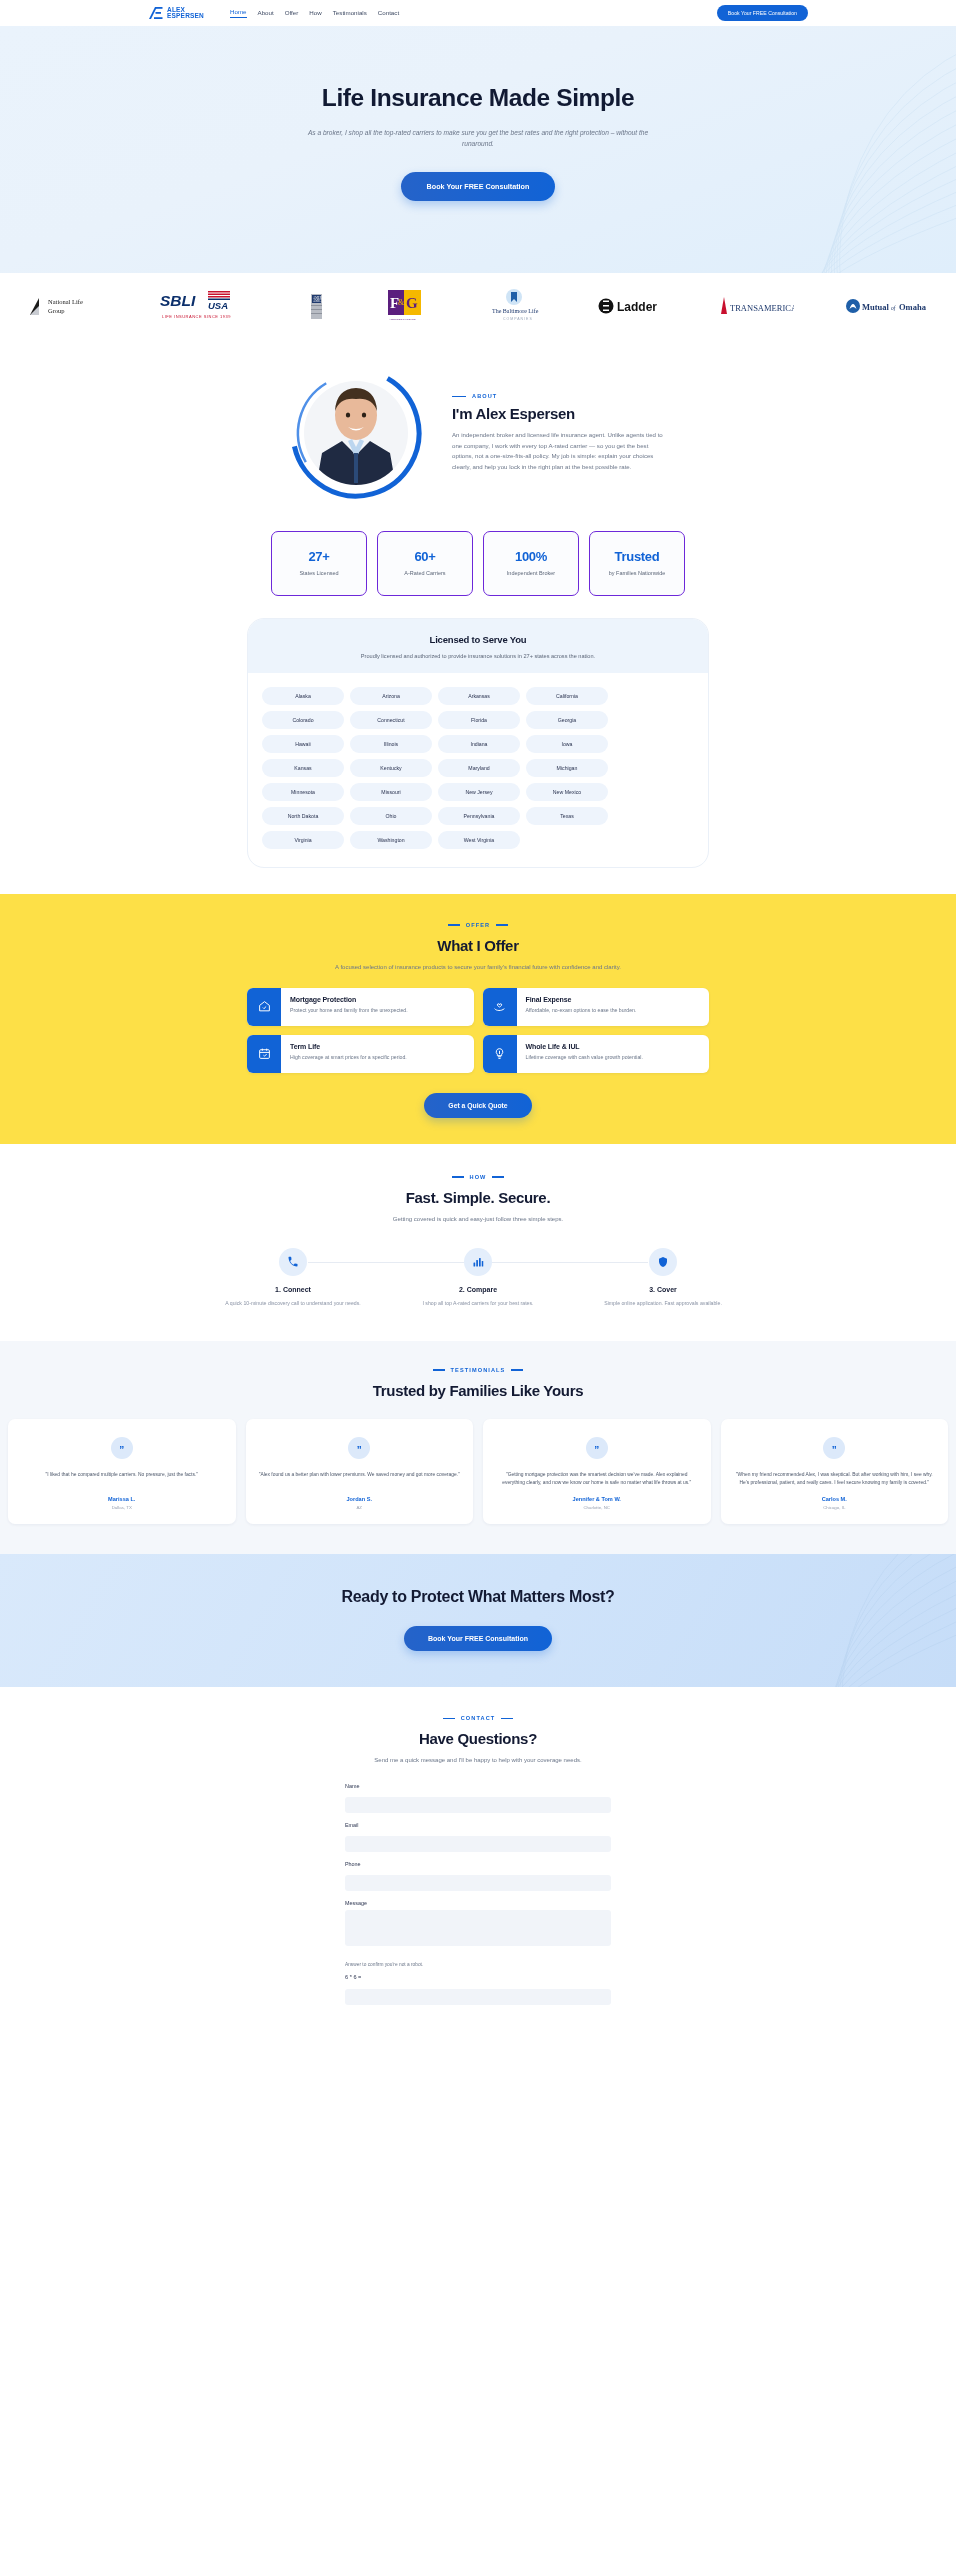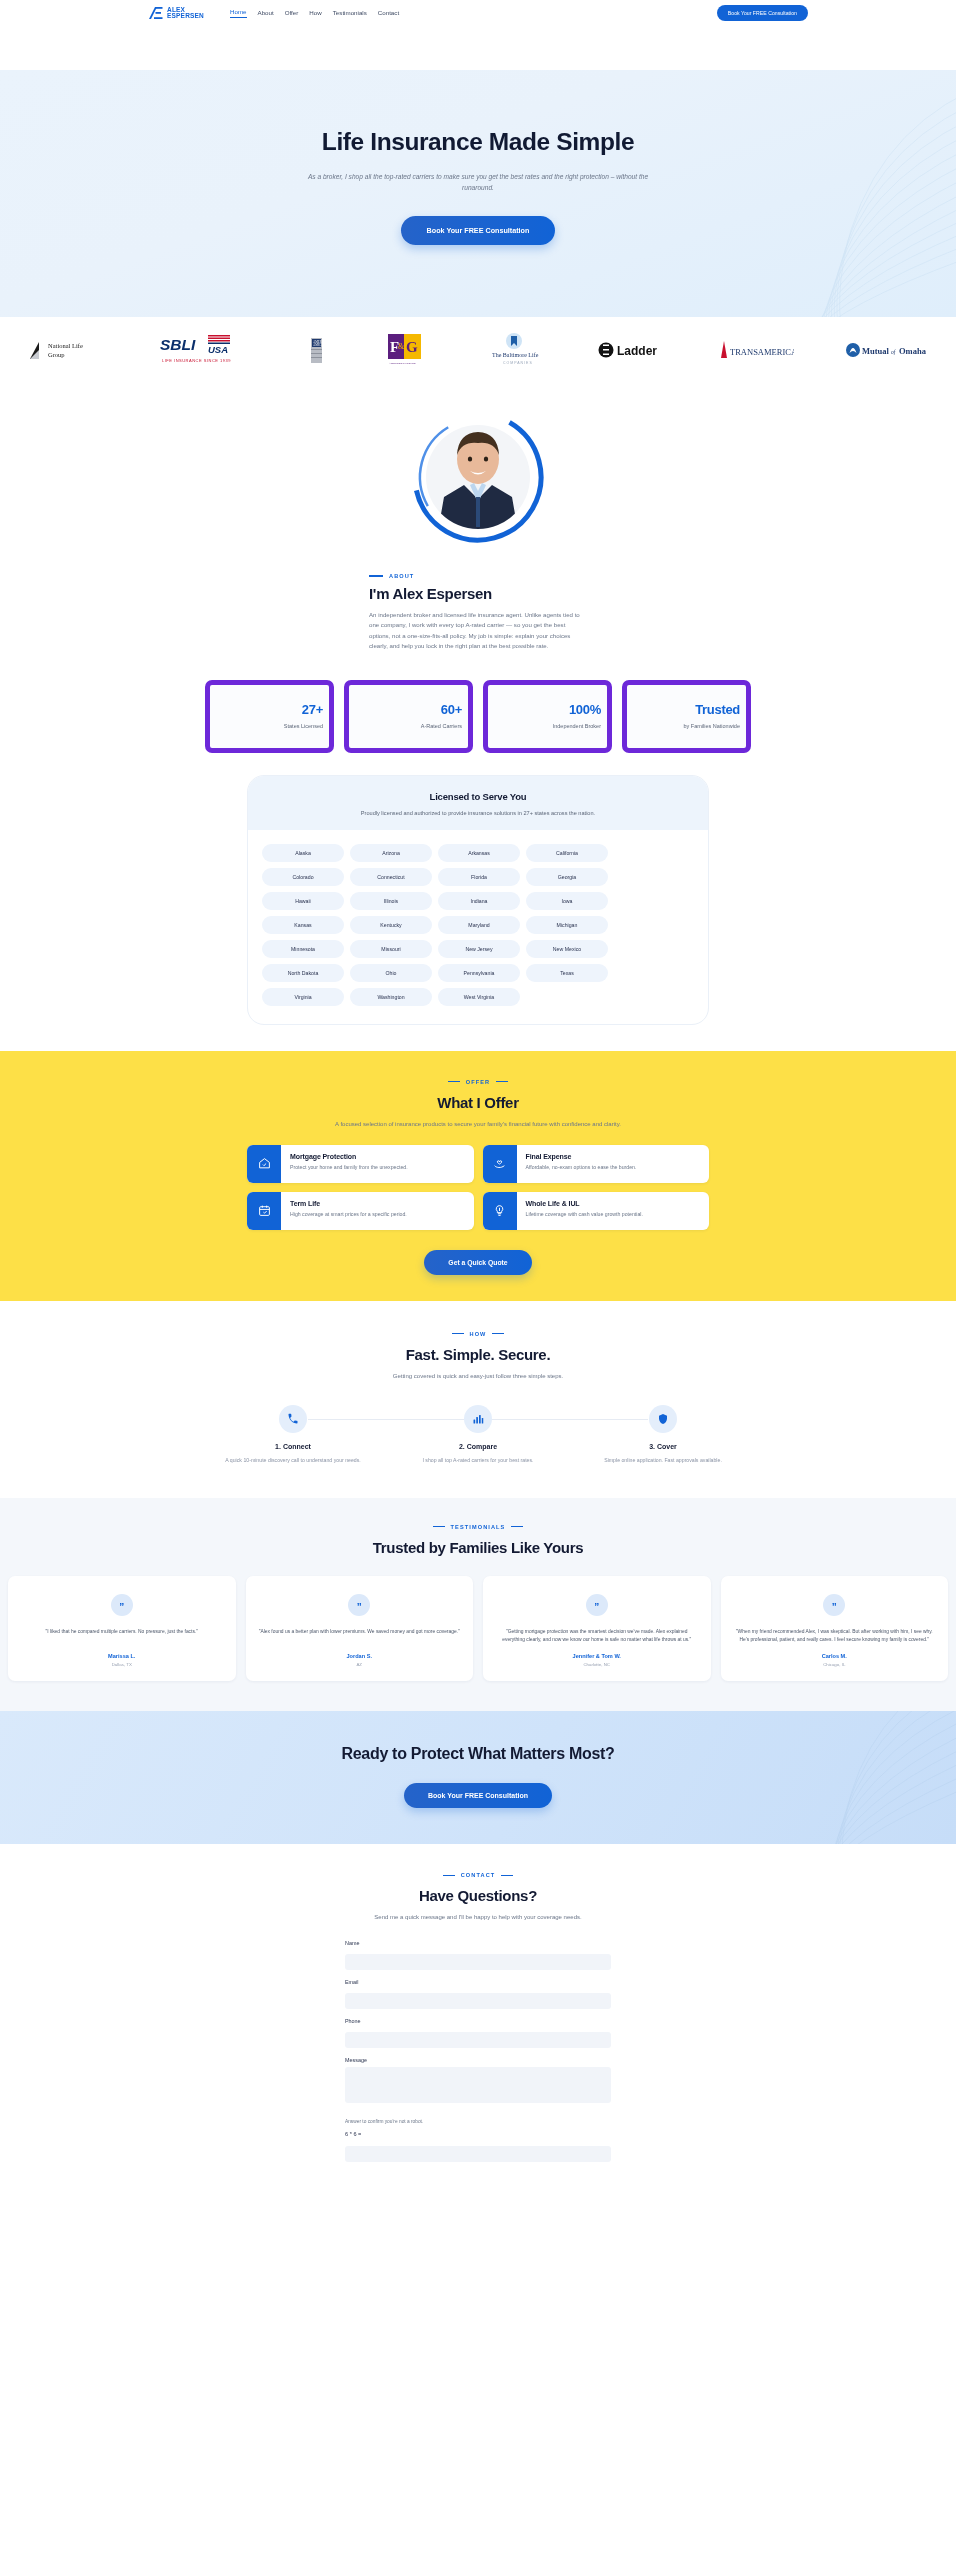--- a/index.html
+++ b/index.html
@@ -29,21 +29,21 @@
   .nav-links a.active { color:#1163d6; border-bottom:1.3px solid #1163d6; }
   .nav-cta {
     margin-left:auto; background:#1163d6; color:#fff; font-size:5.2px;
     padding:5px 11px; border-radius:20px; border:none; cursor:pointer;
     font-family:inherit; white-space:nowrap;
   }
 
   
   .hero {
     position:relative; background:linear-gradient(160deg,#eaf3fc 0%,#e9f2fb 40%,#dfeefb 100%);
-    padding:58px 0 72px; text-align:center; overflow:hidden;margin-top:44px;
+    padding:58px 0 72px; text-align:center; overflow:hidden;
   }
   .hero svg.waves { position:absolute; right:-40px; top:-20px; opacity:.5; }
   .hero h1 { font-size:24.5px; font-weight:bold; letter-spacing:-.4px; color:#111a33; }
   .hero h2 { font-size:14.5px; font-weight:bold; color:#1163d6; margin-top:8px; letter-spacing:-.2px; }
   .hero p {
     font-size:6.6px; font-style:italic; color:#6d7governs; color:#6b7689; margin:16px auto 0; width:360px; line-height:1.65;
   }
   .hero .btn-primary {
     margin-top:22px; display:inline-block; background:linear-gradient(90deg,#2563c9,#1163d6);
     color:#fff; font-size:7.2px; font-weight:bold; padding:10px 26px; border-radius:20px;
@@ -52,34 +52,34 @@
   }
 
   
   .logos {
     background:#fff; padding:18px 0 22px; display:flex; align-items:center;
     justify-content:space-around; width:956px;
   }
   .logo-item { flex:0 0 auto; display:flex; align-items:center; justify-content:center; height:30px; }
 
   
-  .about { background:#fff; padding:20px 0 0; display:flex; justify-content:center; gap:26px; align-items:center;flex-direction:column; }
+  .about { background:#fff; padding:20px 0 0; display:flex; justify-content:center; gap:26px; align-items:center; }
   .portrait-wrap { position:relative; width:140px; height:140px; flex:0 0 140px; }
   .about-text { width:218px; }
   .eyebrow { display:flex; align-items:center; gap:6px; }
   .eyebrow .dash { width:14px; height:1.6px; background:#1163d6; display:block; }
   .eyebrow .label { font-size:5.6px; font-weight:bold; letter-spacing:1.1px; color:#1163d6; }
   .about-text h3 { font-size:15px; font-weight:bold; margin:6px 0 8px; letter-spacing:-.3px; }
   .about-text p { font-size:6.1px; color:#6b7689; line-height:1.72; }
 
   
   .stats { display:flex; justify-content:center; gap:10px; padding:28px 0 0; background:#fff; }
   .stat {
-    width:129px; padding:17px 6px; text-align:right; background:#fbfcfe;
-    border:5px solid #6d28d9; border-radius:7px;
+    width:96px; padding:17px 6px; text-align:center; background:#fbfcfe;
+    border:1px solid #6d28d9; border-radius:7px;
   }
   .stat .val { font-size:13px; font-weight:bold; color:#1163d6; letter-spacing:-.3px; }
   .stat .cap { font-size:5.5px; color:#5c6678; margin-top:6px; line-height:1.45; }
 
   
   .licensed {
     width:462px; margin:22px auto 0; border:1px solid #eaf0f8; border-radius:17px; overflow:hidden; background:#fff;
   }
   .licensed-head { background:#edf4fc; text-align:center; padding:15px 10px 14px; }
   .licensed-head h4 { font-size:9.5px; font-weight:bold; letter-spacing:-.2px; }

